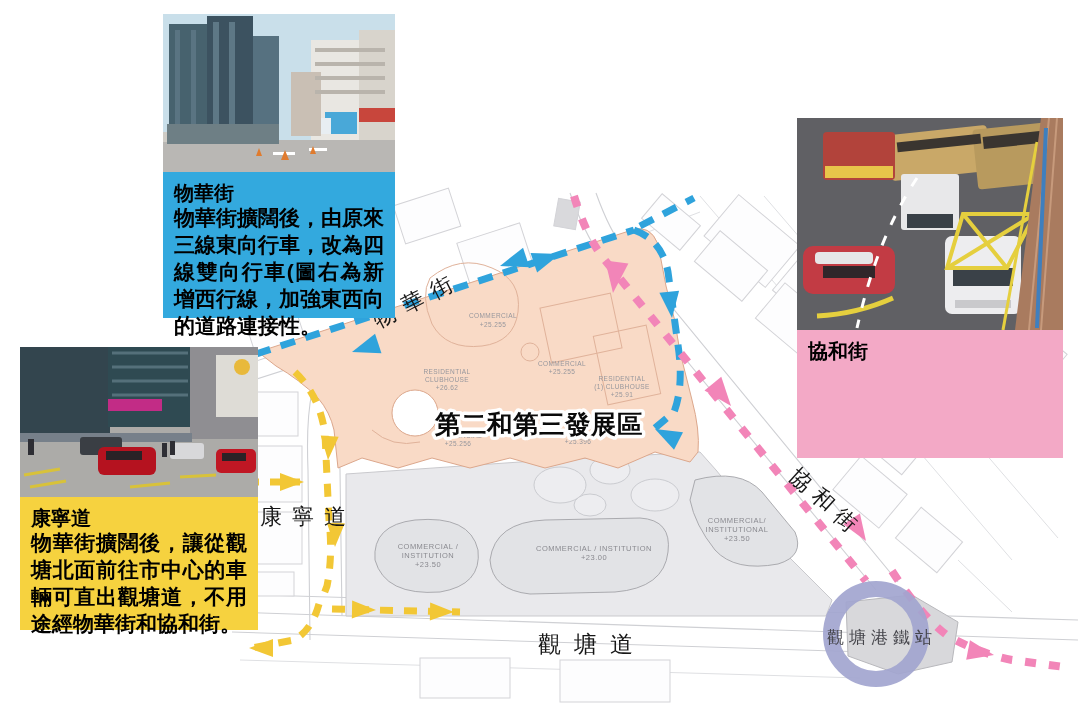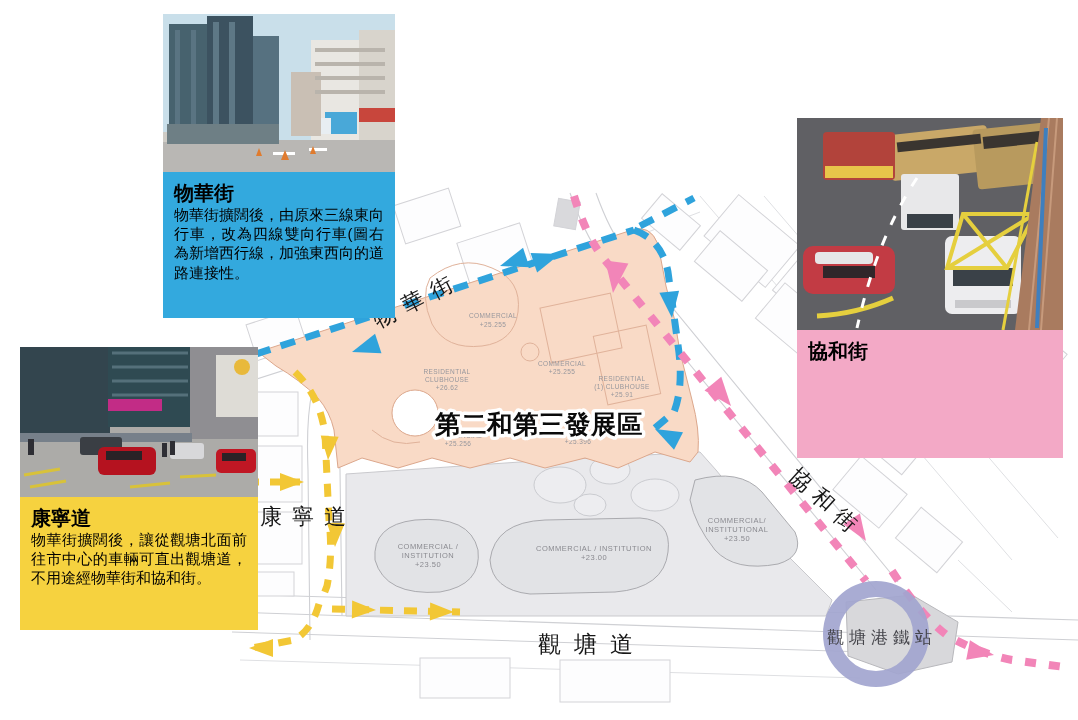--- a/index.html
+++ b/index.html
@@ -2,21 +2,21 @@
 <html><head>
 <meta charset="utf-8">
 <style>
   html,body{margin:0;padding:0;background:#fff;}
   #canvas{position:relative;width:1078px;height:720px;background:#fff;overflow:hidden;
           font-family:"Liberation Sans","DejaVu Sans",sans-serif;}
   #map-svg{position:absolute;left:0;top:0;}
   .photo{position:absolute;overflow:hidden;background:#ccc;}
   .callout{position:absolute;box-sizing:border-box;padding:9px 11px 10px;color:#000;}
   .callout .title{font-weight:bold;font-size:20px;line-height:1.2;}
-  .callout .body{font-size:15px;line-height:1.28;text-align:justify;}
+  .callout .body{font-size:21px;line-height:1.28;text-align:justify;font-weight:bold;}
   #co-blue{left:163px;top:172px;width:232px;height:146px;background:#33A9DE;}
   #co-pink{left:797px;top:330px;width:266px;height:128px;background:#F3A9C6;}
   #co-yellow{left:20px;top:497px;width:238px;height:133px;background:#F6D23F;}
   #ph1{left:163px;top:14px;width:232px;height:158px;}
   #ph2{left:797px;top:118px;width:266px;height:212px;}
   #ph3{left:20px;top:347px;width:238px;height:150px;}
   .tiny{font-size:6.5px;fill:#97979d;text-anchor:middle;letter-spacing:.4px;}
   .blobL{font-size:7.5px;fill:#8a8a90;text-anchor:middle;letter-spacing:.5px;}
   .street{font-size:22px;fill:#161616;letter-spacing:10px;}
   .devlabel{font-size:25.5px;font-weight:bold;fill:#0a0a0a;stroke:#fff;stroke-width:7px;

